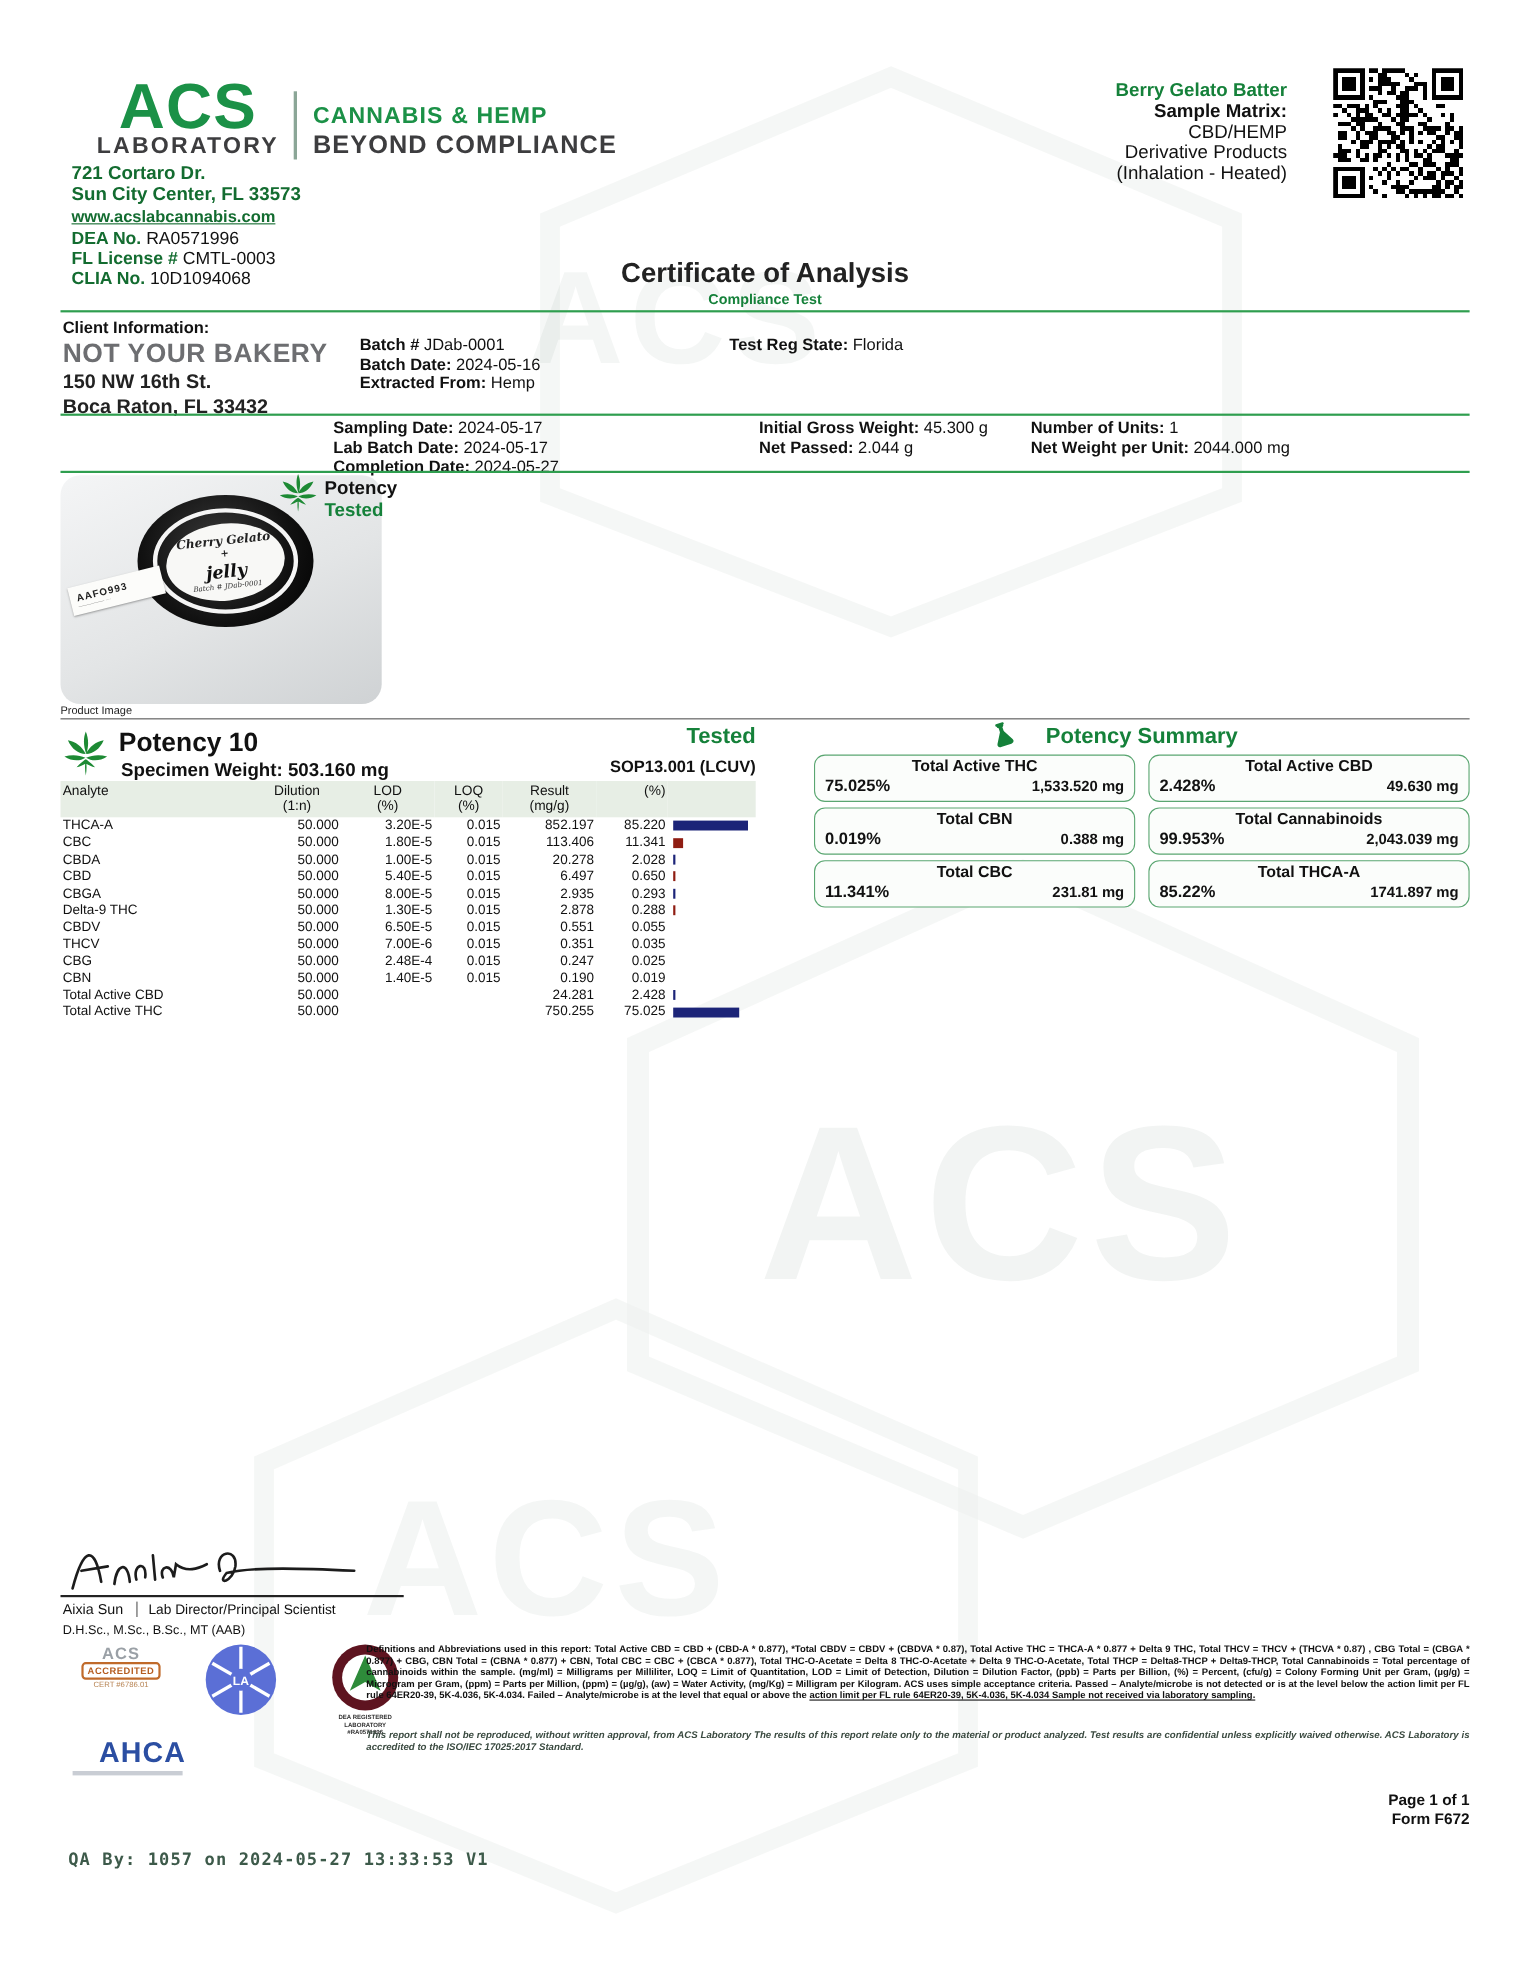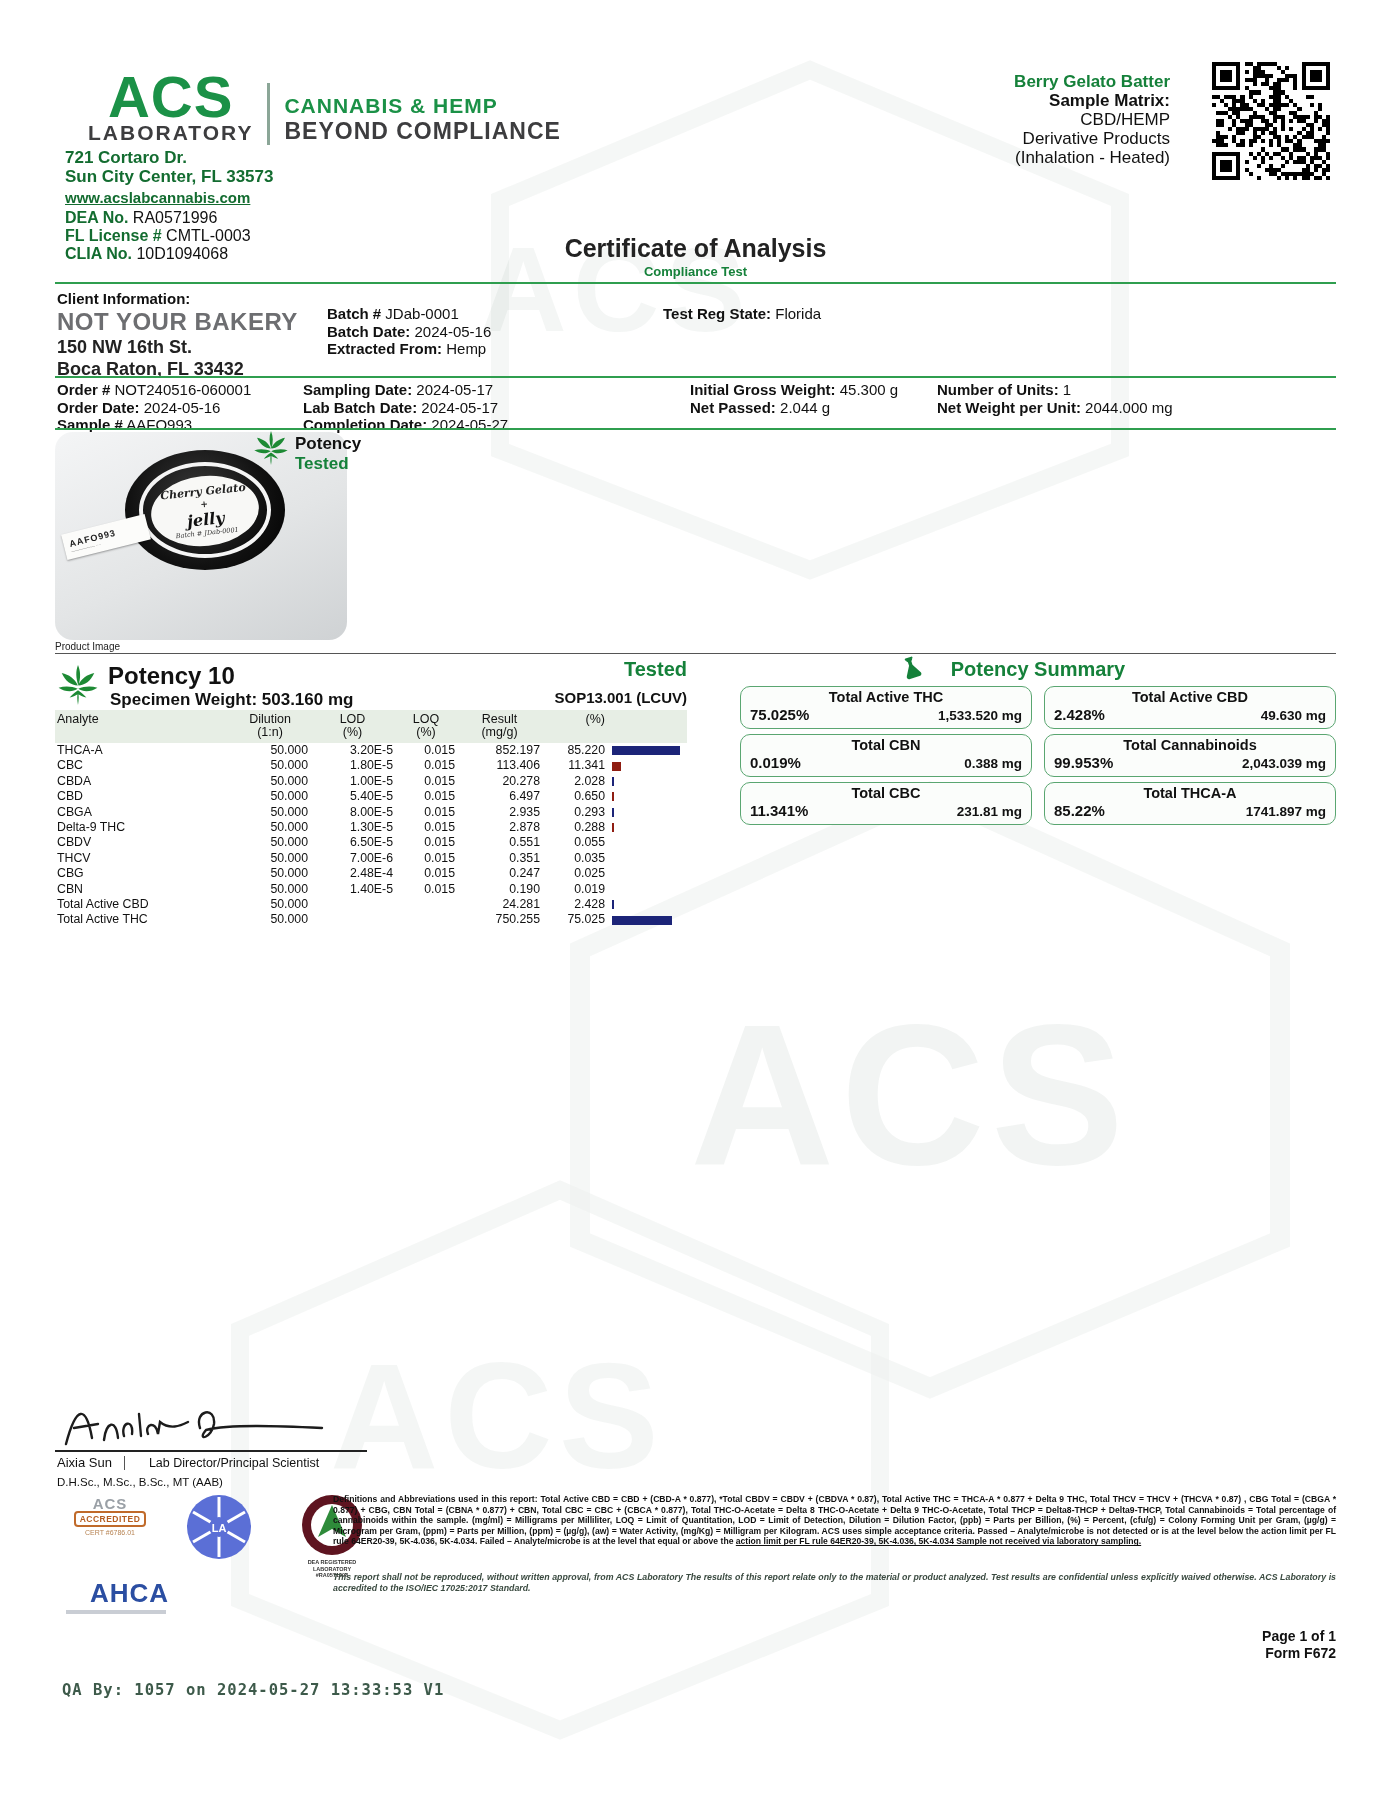--- a/index.html
+++ b/index.html
@@ -85,21 +85,21 @@
   .sum-grid { position:absolute; left:740px; top:686px; width:596px; display:grid; grid-template-columns:292px 292px; column-gap:12px; row-gap:5px; }
   .sum-card { border:1.6px solid #5aa671; border-radius:10px; background:#fbfdfb; height:43px; padding:2px 9px 0 9px; }
   .sum-card .t { text-align:center; font-size:14.5px; font-weight:bold; color:#111; line-height:17px; }
   .sum-card .vals { display:flex; justify-content:space-between; align-items:baseline; }
   .sum-card .pct { font-size:15px; font-weight:bold; }
   .sum-card .mg { font-size:13.5px; font-weight:bold; }
 
   
   .sig-line { position:absolute; left:55px; top:1450px; width:312px; height:1.5px; background:#222; }
   .sig-name { font-size:13px; color:#111; }
-  .sig-title { font-size:12.5px; color:#111; border-left:1px solid #555; padding-left:24px; }
+  .sig-title { font-size:12.5px; color:#111; border-left:1px solid #555; padding-left:10px; }
   .sig-creds { font-size:11.5px; color:#111; }
 
   
   .accr-badge { width:72px; text-align:center; }
   .accr-banner { border:2px solid #c06a2a; border-radius:4px; color:#b55d20; font-size:8.5px; font-weight:bold; padding:1px 2px; letter-spacing:.5px; }
   .accr-cert { font-size:7px; color:#b78352; margin-top:2px; }
   .accr-glyph { font-size:15px; font-weight:bold; color:#9aa0a6; letter-spacing:1px; line-height:14px; }
   .dea-caption { font-size:5.5px; font-weight:bold; color:#333; text-align:center; line-height:6.5px; margin-top:2px; }
   .ahca-word { font-size:26px; font-weight:bold; color:#2b4ea2; letter-spacing:1px; line-height:24px; }
   .ahca-strip { height:4px; background:#c9cdd4; margin-top:2px; }
@@ -483,25 +483,20 @@
     <div class="fld"><b>Batch #</b> <span>JDab-0001</span></div>
     <div class="fld"><b>Batch Date:</b> <span>2024-05-16</span></div>
     <div class="fld"><b>Extracted From:</b> <span>Hemp</span></div>
   </div>
   <div class="abs fld" style="left:663px; top:305px;">
     <b>Test Reg State:</b> <span>Florida</span>
   </div>
 
   <div class="hr-green" style="top:376px;"></div>
 
-  <div class="abs" style="left:57px; top:381px;">
-    <div class="fld"><b>Order #</b> <span>NOT240516-060001</span></div>
-    <div class="fld"><b>Order Date:</b> <span>2024-05-16</span></div>
-    <div class="fld"><b>Sample #</b> <span>AAFO993</span></div>
-  </div>
   <div class="abs" style="left:303px; top:381px;">
     <div class="fld"><b>Sampling Date:</b> <span>2024-05-17</span></div>
     <div class="fld"><b>Lab Batch Date:</b> <span>2024-05-17</span></div>
     <div class="fld"><b>Completion Date:</b> <span>2024-05-27</span></div>
   </div>
   <div class="abs" style="left:690px; top:381px;">
     <div class="fld"><b>Initial Gross Weight:</b> <span>45.300 g</span></div>
     <div class="fld"><b>Net Passed:</b> <span>2.044 g</span></div>
   </div>
   <div class="abs" style="left:937px; top:381px;">

